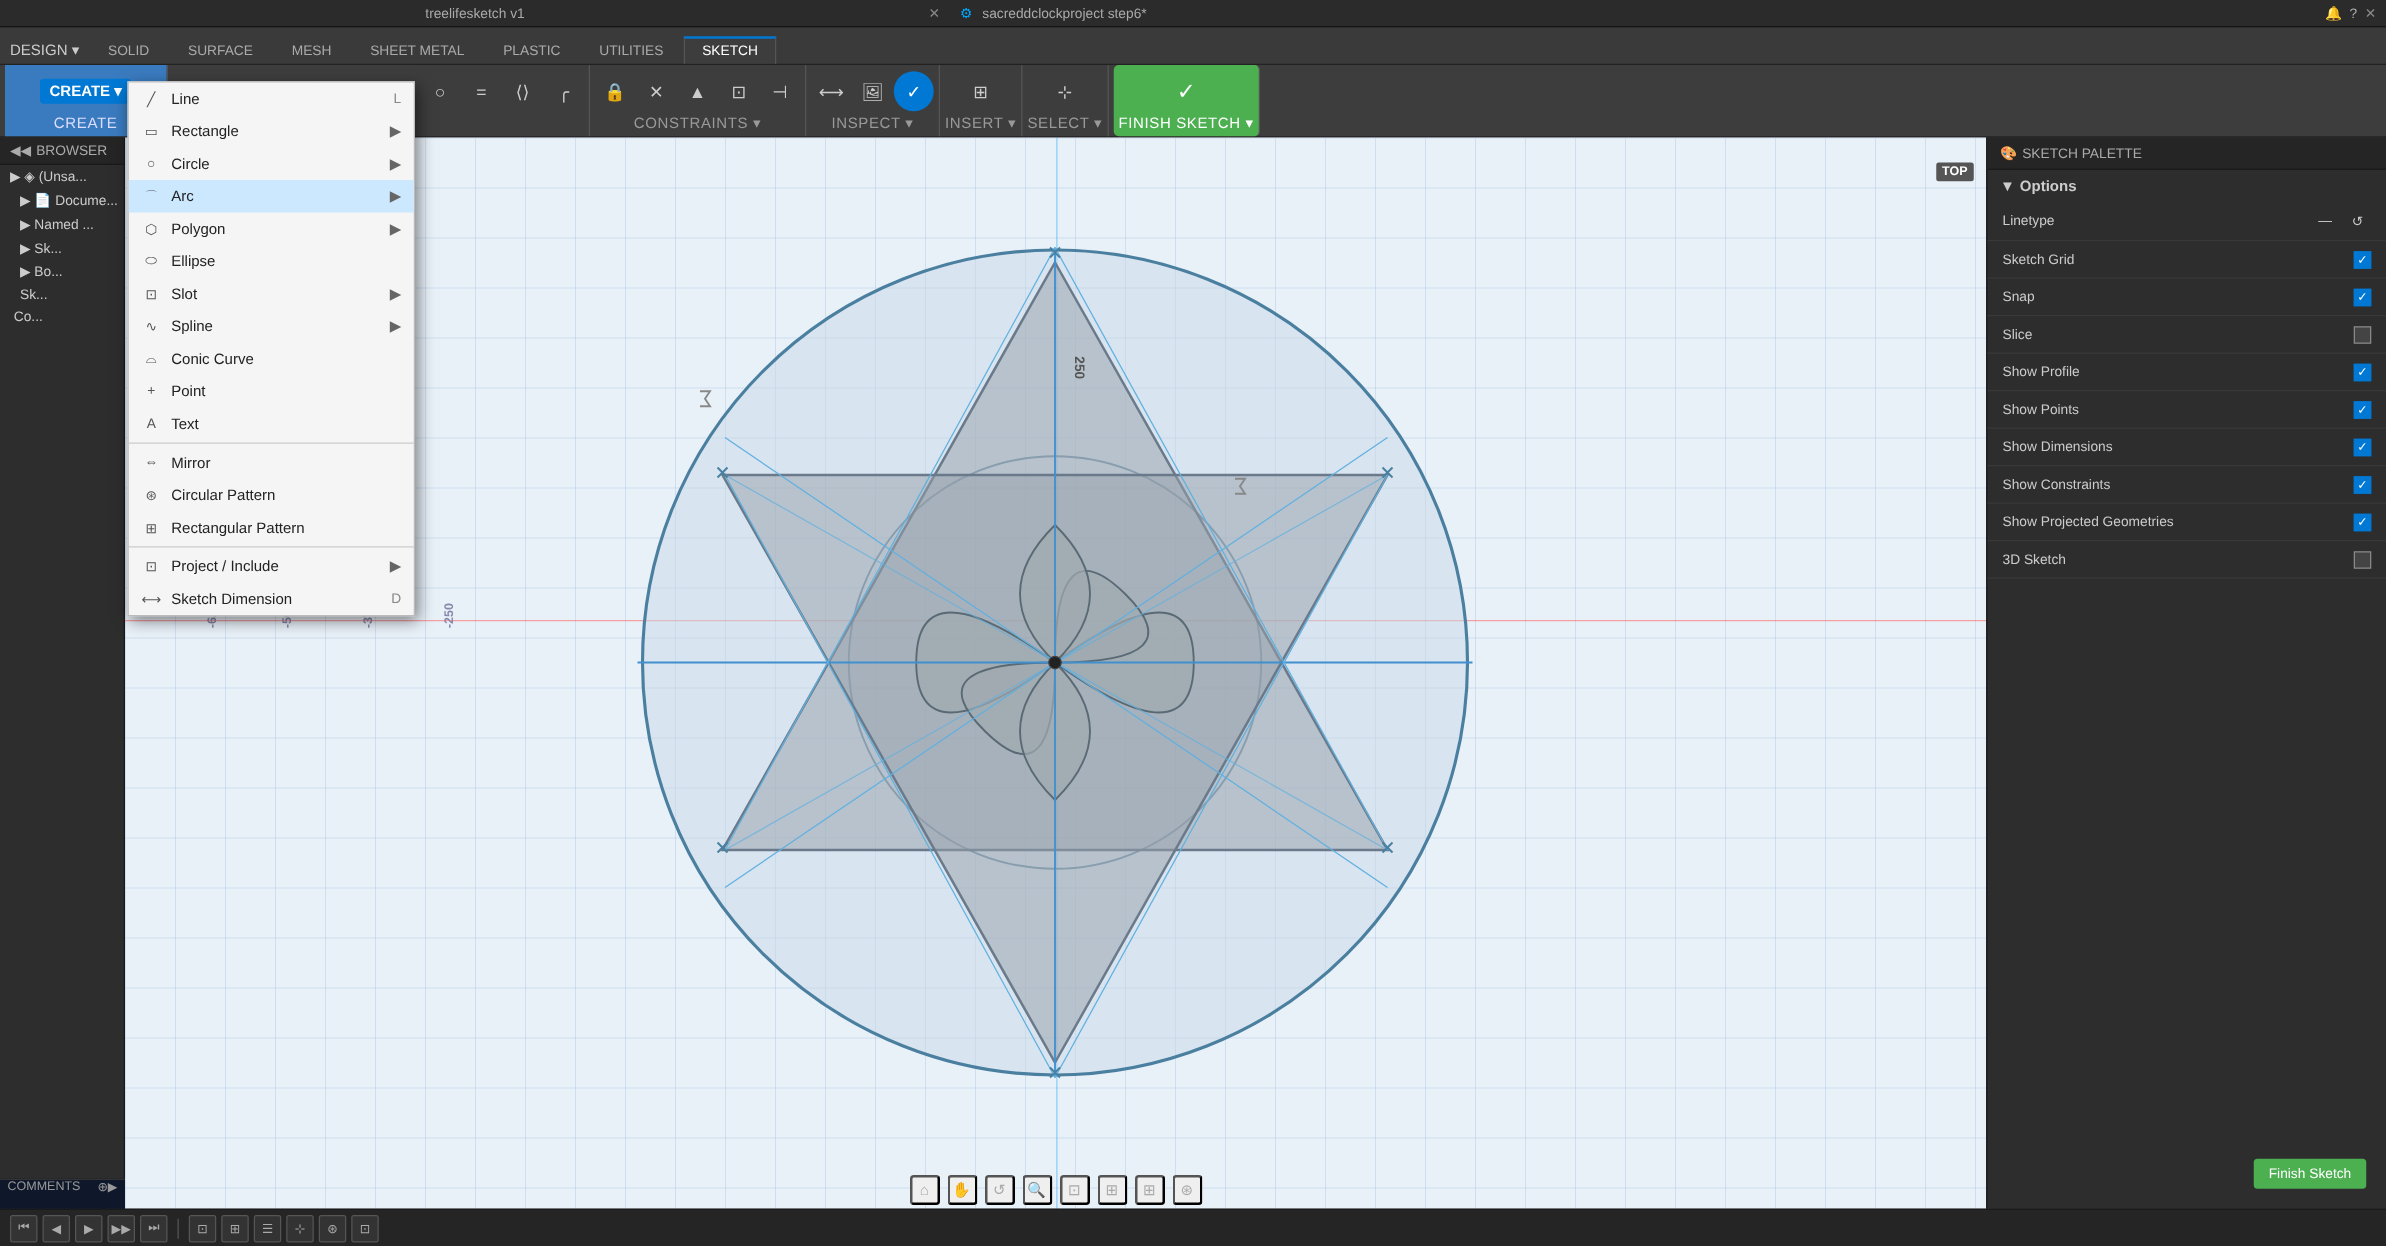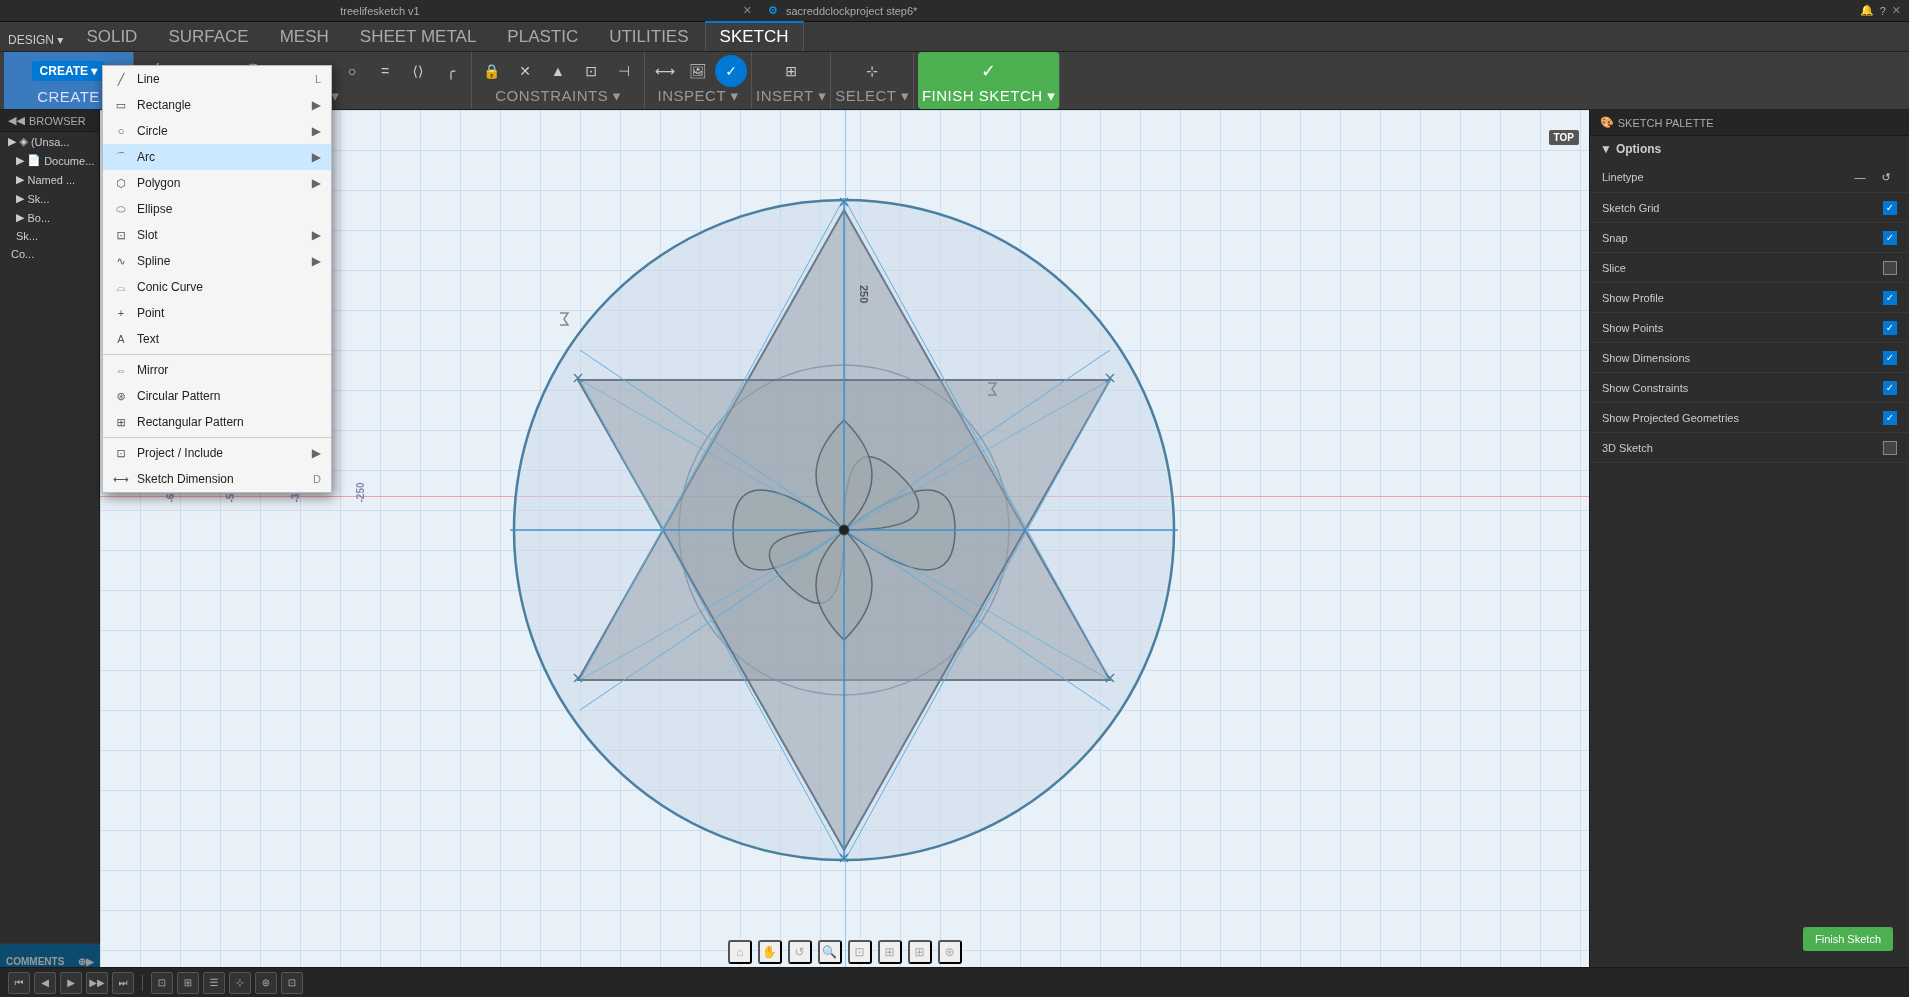--- a/index.html
+++ b/index.html
@@ -135,21 +135,21 @@
       gap: 3px; border: none; white-space: nowrap;
     }
 
     
     .nav-tabs {
       position: absolute; top: 22px; left: 0; right: 0; height: 30px;
       background: #3a3a3a; display: flex; align-items: flex-end;
       border-bottom: 1px solid #222;
     }
     .nav-tab {
-      padding: 4px 14px; font-size: 17px; color: #aaa; cursor: pointer;
+      padding: 4px 14px; font-size: 11px; color: #aaa; cursor: pointer;
       border-top: 1px solid transparent; border-left: 1px solid transparent;
       border-right: 1px solid transparent; margin-right: 1px;
     }
     .nav-tab.active {
       background: #3d3d3d; color: #fff;
       border-color: #555 #555 transparent;
       border-top: 2px solid #0078d4;
     }
 
     
@@ -157,21 +157,21 @@
       position: absolute; top: 52px; left: 0; right: 0; height: 58px;
       background: #3d3d3d; display: flex; align-items: center;
       border-bottom: 1px solid #222; padding: 0 4px; gap: 0;
     }
     .tr2-section {
       display: flex; flex-direction: column; align-items: center;
       border-right: 1px solid #555; padding: 2px 4px; height: 100%;
       justify-content: space-between;
     }
     .tr2-label {
-      font-size: 15px; color: #999; text-transform: uppercase; letter-spacing: 0.5px;
+      font-size: 12px; color: #999; text-transform: uppercase; letter-spacing: 0.5px;
       padding-bottom: 2px;
     }
     .tr2-icons { display: flex; align-items: center; gap: 1px; flex: 1; align-items: center; }
 
     .design-btn {
       background: transparent; border: none; color: #ccc; font-size: 12px;
       cursor: pointer; padding: 4px 8px; display: flex; align-items: center; gap: 2px;
     }
 
     
@@ -187,22 +187,22 @@
       width: 1px; background: rgba(0,150,255,0.4);
     }
     .axis-line-h {
       position: absolute; top: 45%; left: 0; right: 0;
       height: 1px; background: rgba(255,80,80,0.5);
     }
 
     
     .comments-bar {
       position: absolute; bottom: 30px; left: 0; width: 100px; height: 24px;
-      background: #0c4a6e; border-top: 1px solid #333;
-      display: flex; align-items: flex-end; padding: 0 6px; font-size: 10px; color: #999; font-weight: bold;
+      background: #0f172a; border-top: 1px solid #333;
+      display: flex; align-items: flex-start; padding: 0 6px; font-size: 10px; color: #999;
     }
   </style>
 </head>
 <body>
 
 <div class="title-bar-left">
   <span>treelifesketch v1</span>
   <span style="position:absolute;right:8px;cursor:pointer;color:#888;">✕</span>
 </div>
 

